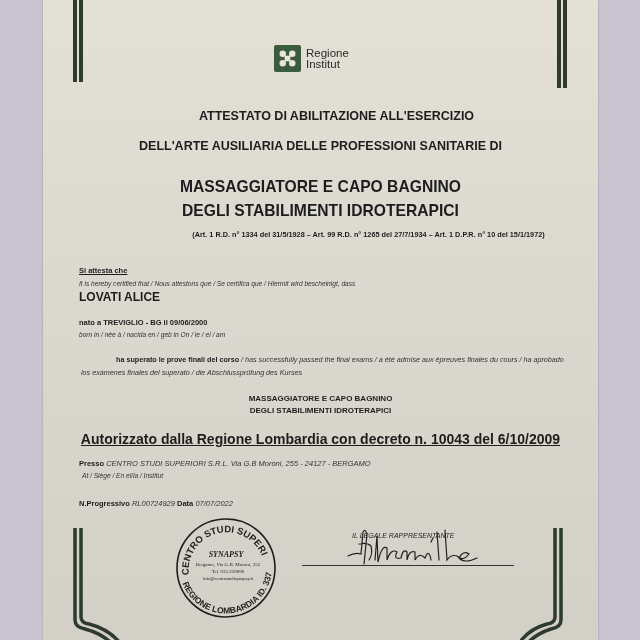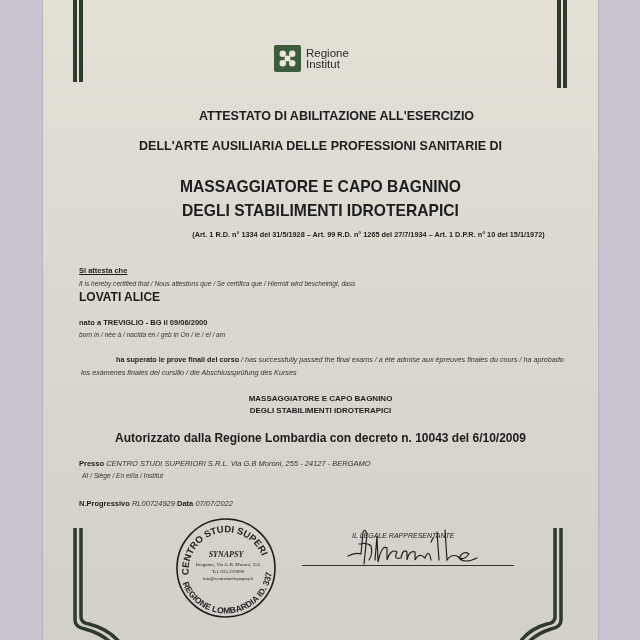--- a/index.html
+++ b/index.html
@@ -87,25 +87,25 @@
 
 <div class="l" style="top:318px;">
   <span class="b">nato a</span>
   <span class="b">TREVIGLIO - BG il 09/06/2000</span>
 </div>
 <div class="l it small" style="top:331px;">born in / née à / nacida en / geb in On / le / el / am</div>
 
 <div class="l" style="top:355px;font-size:7.2px;padding-left:37px;">
   <span class="b">ha superato le prove finali del corso</span><span class="it"> / has successfully passed the final exams / a été admise aux épreuves finales du cours / ha aprobado</span>
 </div>
-<div class="l it" style="top:368px;left:81px;font-size:7.2px;">los exámenes finales del cursillo / die Abschlussprüfung des Kurses</div>
+<div class="l it" style="top:368px;left:81px;font-size:7.2px;">los exámenes finales del superato / die Abschlussprüfung des Kurses</div>
 
 <div class="c sub" style="top:393px;">MASSAGGIATORE E CAPO BAGNINO</div>
 <div class="c sub" style="top:405px;">DEGLI STABILIMENTI IDROTERAPICI</div>
-<div class="c b" style="top:431px;font-size:12px;">Autorizzato dalla Regione Lombardia con decreto n. 10043 del 6/10/2009</div>
+<div class="c b" style="top:431px;font-size:14px;text-decoration:underline;">Autorizzato dalla Regione Lombardia con decreto n. 10043 del 6/10/2009</div>
 
 <div class="l" style="top:459px;">
   <span class="b">Presso</span>
   <span class="it">CENTRO STUDI SUPERIORI S.R.L. Via G.B Moroni, 255 - 24127 - BERGAMO</span>
 </div>
 <div class="l it small" style="top:472px;left:82px;">At / Siège / En el/la / Institut</div>
 
 <div class="l" style="top:499px;">
   <span class="b">N.Progressivo</span>
   <span class="it">RL00724929</span>

